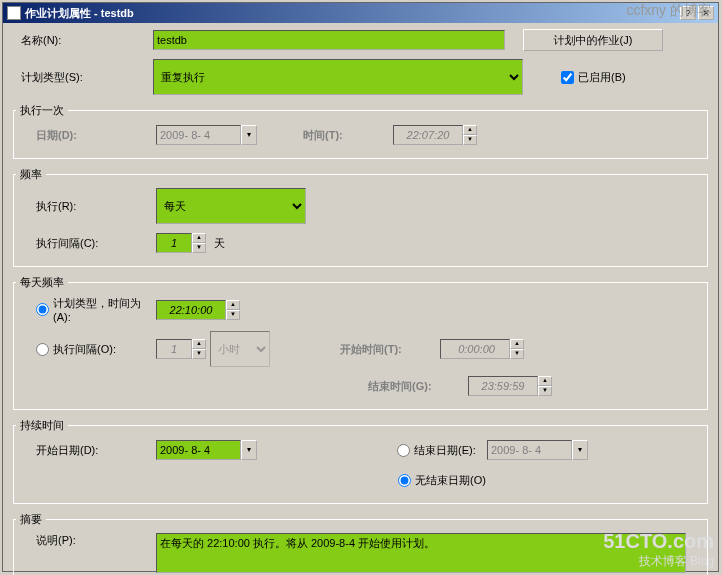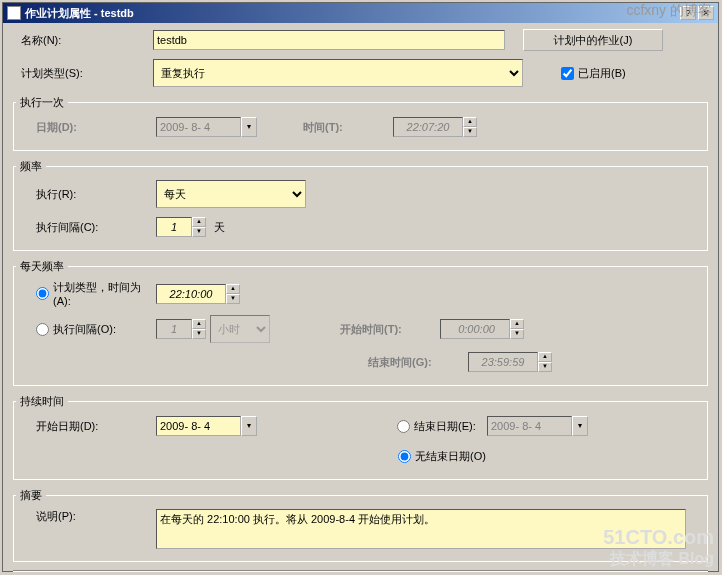--- a/index.html
+++ b/index.html
@@ -1,37 +1,37 @@
 <!DOCTYPE html>
 <html><head>
   <meta charset="utf-8">
   <style>
     * { box-sizing: border-box; margin: 0; padding: 0; }
     body { font-family: "Microsoft YaHei", "SimSun", Tahoma, sans-serif; font-size: 11px; background: #d4d0c8; width: 722px; height: 575px; position: relative; overflow: hidden; }
     
     .watermark-top { position: absolute; top: 2px; right: 10px; color: #999; font-size: 14px; z-index: 100; pointer-events: none; }
     .watermark-bottom { position: absolute; bottom: 5px; right: 8px; color: #ddd; font-size: 20px; font-weight: bold; z-index: 100; pointer-events: none; text-align: right; }
-    .watermark-bottom .sub { font-size: 16px; font-weight: bold; }
+    .watermark-bottom .sub { font-size: 12px; font-weight: normal; }
     
     .window { width: 717px; height: 570px; margin: 2px; border: 1px solid #666; background: #d4d0c8; }
     .titlebar { height: 20px; background: linear-gradient(to right, #0a246a, #a6caf0); color: white; display: flex; align-items: center; padding: 0 4px; font-size: 11px; }
     .titlebar .icon { width: 14px; height: 14px; background: #fff; margin-right: 4px; border: 1px solid #888; display: inline-flex; align-items: center; justify-content: center; }
     .titlebar .title { flex: 1; font-weight: bold; }
     .titlebar .controls { display: flex; gap: 2px; }
     .titlebar .ctrl-btn { width: 16px; height: 14px; background: #d4d0c8; border: 1px outset #fff; font-family: Marlett, Arial; font-size: 9px; text-align: center; line-height: 12px; color: #000; cursor: pointer; }
     
     .content { padding: 6px 10px; }
     .row { display: flex; align-items: center; margin-bottom: 8px; min-height: 22px; }
     .row .lbl { width: 140px; padding-left: 8px; }
     .row .lbl.indent { padding-left: 20px; }
     
-    input[type="text"], select, textarea { font-family: inherit; font-size: 11px; border: 1px inset #aaa; background: #fef9c3; padding: 2px 3px; height: 20px; }
+    input[type="text"], select, textarea { font-family: inherit; font-size: 11px; border: 1px inset #aaa; background: #84cc16; padding: 2px 3px; height: 20px; }
     input[type="text"].disabled, select.disabled { background: #d4d0c8; color: #808080; }
     textarea { height: 40px; resize: none; width: 530px; }
-    select { height: 28px; }
+    select { height: 36px; }
     
     .btn { height: 22px; border: 1px outset #fff; background: #d4d0c8; padding: 0 10px; font-size: 11px; cursor: pointer; font-family: inherit; }
     .btn.wide { width: 140px; }
     
     fieldset { border: 1px groove #fff; margin: 4px 0 8px 0; padding: 6px 2px 4px 2px; }
     legend { font-size: 11px; padding: 0 4px; }
     
     .spinner { display: inline-flex; }
     .spinner input { width: 70px; text-align: center; font-style: italic; }
     .spinner .spins { display: flex; flex-direction: column; }

